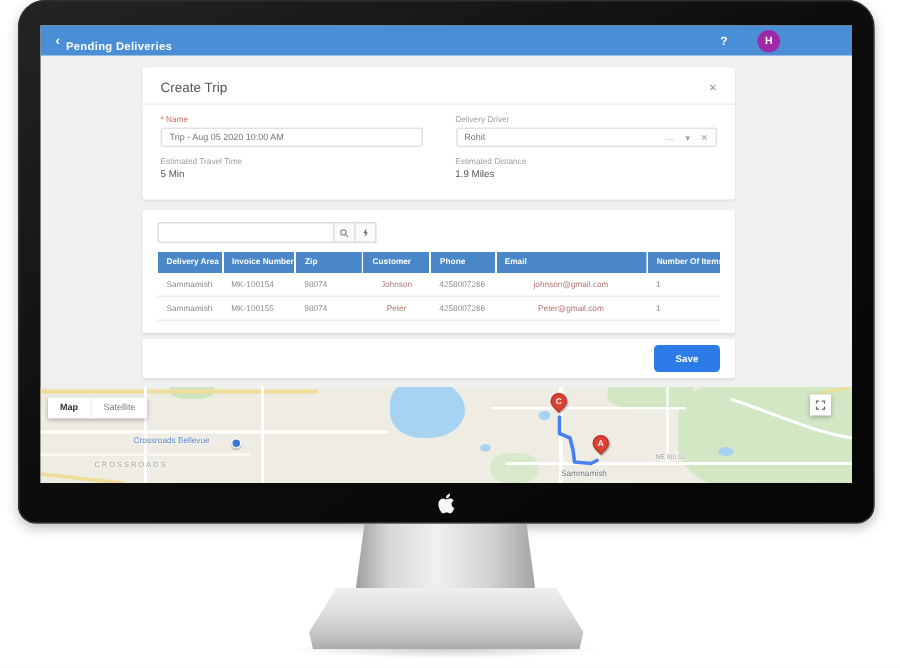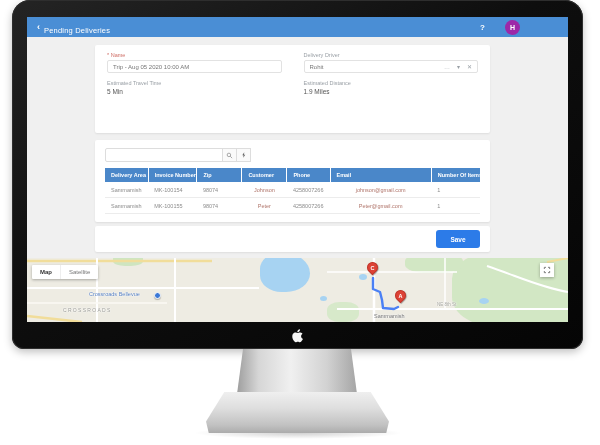--- a/index.html
+++ b/index.html
@@ -17,21 +17,21 @@
           clip-path:polygon(5% 0,95% 0,100% 100%,0 100%); }
   .foot { position:absolute; left:206px; top:392px; width:183px; height:41px;
           background:linear-gradient(180deg,#efefef 0%,#dedede 40%,#c2c2c2 80%,#ababab 100%);
           clip-path:polygon(10% 0,90% 0,100% 72%,98.5% 100%,1.5% 100%,0 72%); }
   .floor-shadow { position:absolute; left:193px; top:427px; width:210px; height:12px;
           background:radial-gradient(ellipse at center, rgba(0,0,0,.18), transparent 70%); }
 
   
   .app-header { height:20px; background:#4a8ed5; display:flex; align-items:center; padding:0 10px; color:#fff; }
   .back-ic { font-size:9px; font-weight:700; margin-right:4px; line-height:1; }
-  .hdr-title { font-size:7.5px; font-weight:400; letter-spacing:.2px;margin-top:7px; }
+  .hdr-title { font-size:7.5px; font-weight:700; letter-spacing:.2px;margin-top:7px; }
   .help { margin-left:auto; font-size:8px; font-weight:700; }
   .avatar { width:15px; height:15px; border-radius:50%; background:#9d28a8; display:flex; align-items:center;
             justify-content:center; font-size:7px; font-weight:700; margin-left:20px; margin-right:38px; }
 
   
   .content { position:relative; height:221px; }
   .card { position:absolute; left:68px; width:395px; background:#fff; border-radius:2px;
           box-shadow:0 1px 2px rgba(0,0,0,.08); }
   .card1 { top:8px; height:88px; }
   .card2 { top:103px; height:82px; }
@@ -116,20 +116,24 @@
     <div class="app-header">
       <span class="back-ic">‹</span>
       <span class="hdr-title">Pending Deliveries</span>
       <span class="help">?</span>
       <span class="avatar">H</span>
     </div>
 
     <div class="content">
 
       <div class="card card1">
+        <div class="c1-head">
+          <span class="c1-title">Create Trip</span>
+          <span class="close-x">×</span>
+        </div>
         <div class="form-row">
           <div class="field">
             <div class="flabel req">* Name</div>
             <div class="inputbox">
               <span>Trip - Aug 05 2020 10:00 AM</span>
             </div>
           </div>
           <div class="field">
             <div class="flabel">Delivery Driver</div>
             <div class="inputbox driver-box">

